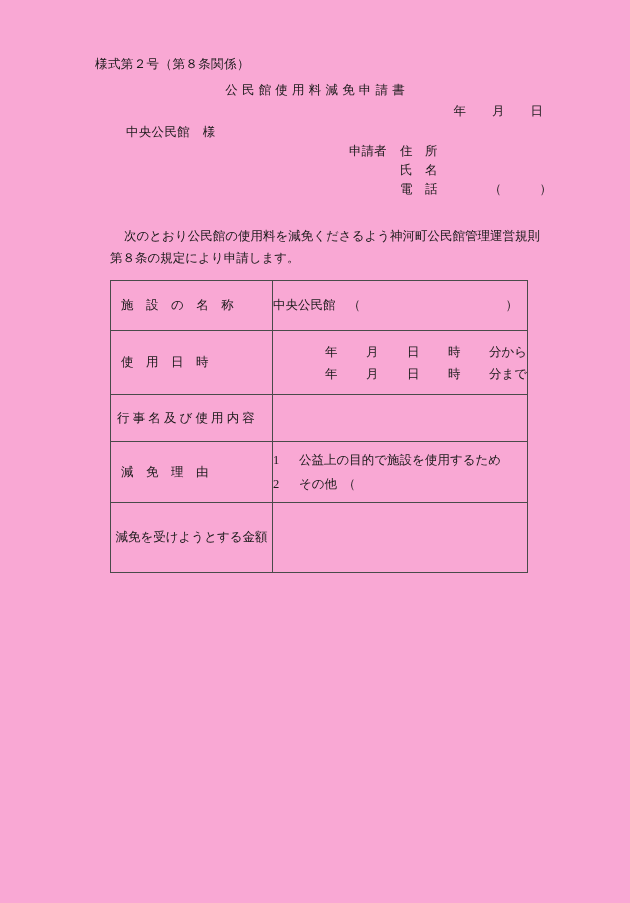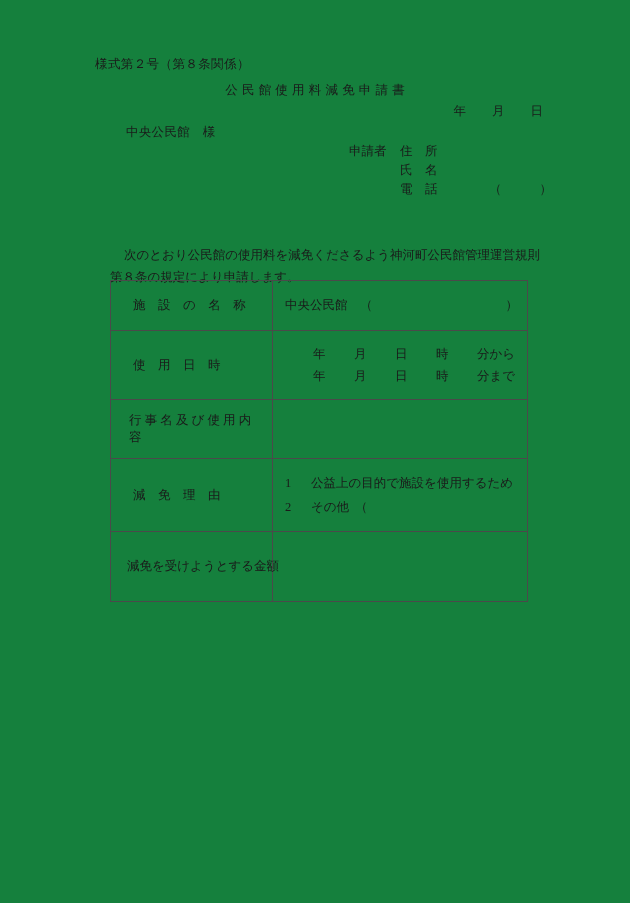--- a/index.html
+++ b/index.html
@@ -4,21 +4,21 @@
 <style>
   html, body {
     margin: 0;
     padding: 0;
     background: #ffffff;
   }
   .page {
     position: relative;
     width: 630px;
     height: 903px;
-    background: #15803d;
+    background: #f9a8d4;
     font-family: "Liberation Serif", "DejaVu Serif", serif;
     color: #1a1a1a;
     overflow: hidden;
   }
 
   
   .form-code {
     position: absolute;
     left: 95px;
     top: 56px;
@@ -76,40 +76,40 @@
     display: inline-block;
     width: 52px;
   }
   .phone-paren { display: inline-block; margin-left: 37px; }
   .phone-gap { display: inline-block; width: 38px; }
 
   
   .body-text {
     position: absolute;
     left: 110px;
-    top: 244px;
+    top: 225px;
     width: 430px;
     font-size: 12.5px;
     line-height: 22px;
   }
   .body-text .indent { display: inline-block; width: 14px; }
 
   
   .form-table {
     position: absolute;
     left: 110px;
     top: 280px;
     width: 417px;
     border-collapse: collapse;
     table-layout: fixed;
     font-size: 12.5px;
   }
   .form-table td {
     border: 1px solid #4a4a4a;
-    padding: 12px;
+    padding: 0;
     vertical-align: middle;
   }
   .lbl-col { width: 162px; }
   .val-col { width: 255px; }
   .lbl-spread {
     display: flex;
     justify-content: space-between;
     padding: 0 10px;
   }
   .lbl-spread-tight {

